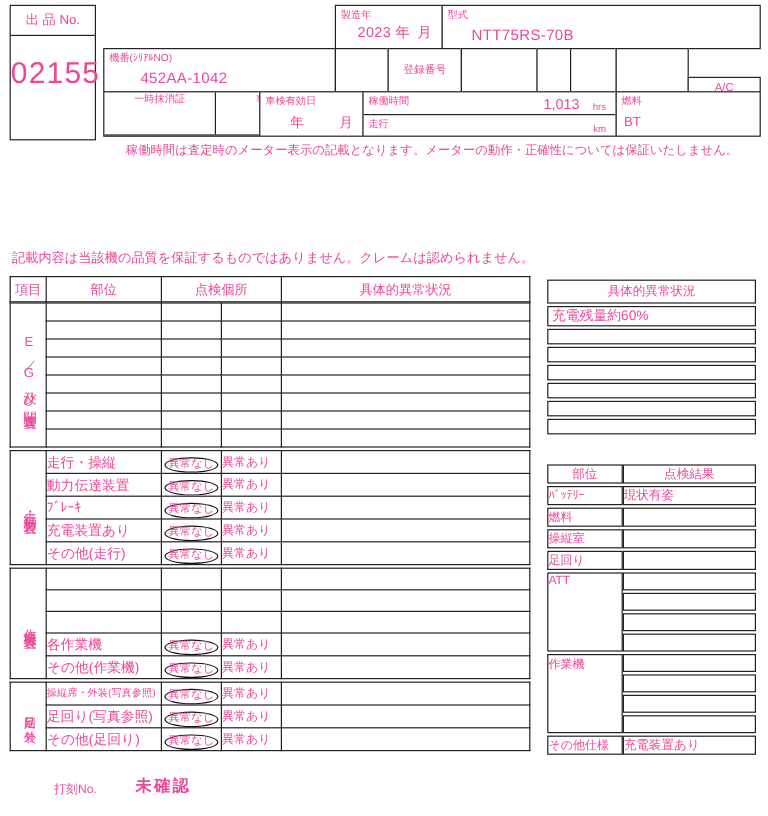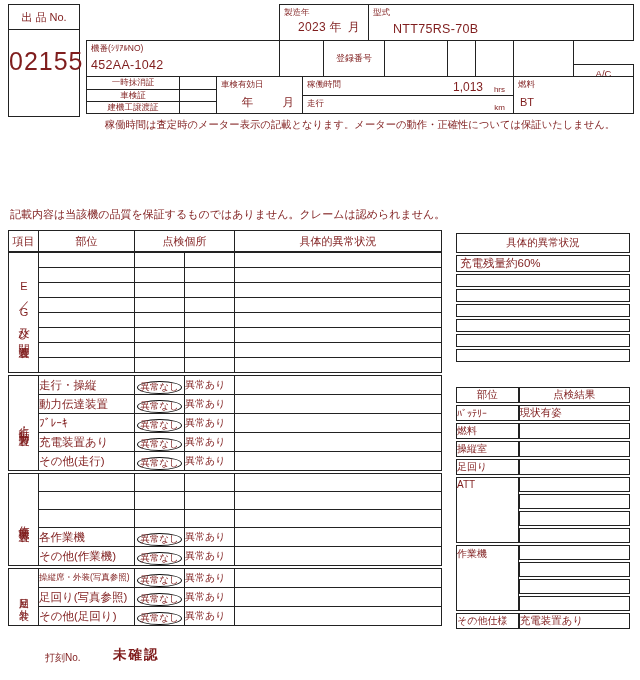--- a/index.html
+++ b/index.html
@@ -1,43 +1,43 @@
 <!DOCTYPE html>
 <html><head>
 <meta charset="utf-8">
 <style>
   html,body{margin:0;padding:0;background:#fff;}
   #page{position:relative;width:640px;height:680px;background:#fff;overflow:hidden;
-        font-family:"Liberation Sans","DejaVu Sans",sans-serif;color:#7f1d1d;}
+        font-family:"Liberation Sans","DejaVu Sans",sans-serif;color:#ec4899;}
   .box{position:absolute;border:1px solid #222;box-sizing:border-box;background:#fff;}
   .lbl{position:absolute;top:2px;left:4px;font-size:8.5px;white-space:nowrap;}
   .val{position:absolute;bottom:4px;font-size:12.5px;letter-spacing:.3px;white-space:nowrap;}
 
   
   #item-box{left:8px;top:4px;width:72px;height:113px;}
   #item-label{height:24px;line-height:24px;text-align:center;border-bottom:1px solid #222;font-size:11px;}
   #item-no{text-align:center;font-size:25px;letter-spacing:1px;margin-top:17px;}
   #cell-maker{left:86px;top:4px;width:194px;height:37px;}
   #cell-maker .val{left:18px;}
   #cell-mfg{left:279px;top:4px;width:90px;height:37px;text-align:center;}
   #cell-mfg .val{left:0;right:0;display:flex;justify-content:space-between;padding:0 8px 0 18px;font-size:12px;}
   #cell-model{left:368px;top:4px;width:266px;height:37px;}
   #cell-model .val{left:24px;}
   #cell-serial{left:86px;top:40px;width:194px;height:37px;}
-  #cell-serial .val{left:4px;}
+  #cell-serial .val{left:30px;}
   #cell-r2a{left:279px;top:40px;width:45px;height:37px;}
   #cell-reg{left:323px;top:40px;width:62px;height:37px;font-size:9px;text-align:center;line-height:35px;}
   #cell-r2b{left:384px;top:40px;width:64px;height:37px;}
   #cell-r2c{left:447px;top:40px;width:29px;height:37px;}
   #cell-r2d{left:475px;top:40px;width:39px;height:37px;}
   #cell-r2e{left:513px;top:40px;width:61px;height:37px;}
   #cell-ac{left:573px;top:40px;width:61px;height:37px;margin-top:24px;}
   #ac-label{height:17px;line-height:17px;border-bottom:1px solid #222;text-align:center;font-size:9.5px;}
   #ac-value{height:18px;line-height:18px;text-align:center;font-size:11px;}
-  #cell-certs{left:86px;top:76px;width:131px;height:38px;display:flex;flex-direction:column;}
+  #cell-certs{left:86px;top:76px;width:131px;height:38px;display:flex;flex-direction:row;}
   .cert-row{flex:1;display:flex;border-bottom:1px solid #222;}
   .cert-row:last-child{border-bottom:none;}
   .cert-label{width:92px;border-right:1px solid #222;font-size:8.5px;text-align:center;line-height:11.5px;}
   .cert-empty{flex:1;}
   #cell-shaken{left:216px;top:76px;width:87px;height:38px;}
   #shaken-val{position:absolute;bottom:3px;right:8px;font-size:11.5px;}
   #shaken-val span+span{margin-left:26px;}
   #cell-hours{left:302px;top:76px;width:212px;height:38px;}
   #hours-top{position:relative;height:18px;border-bottom:1px solid #222;}
   #hours-bot{position:relative;height:18px;}

